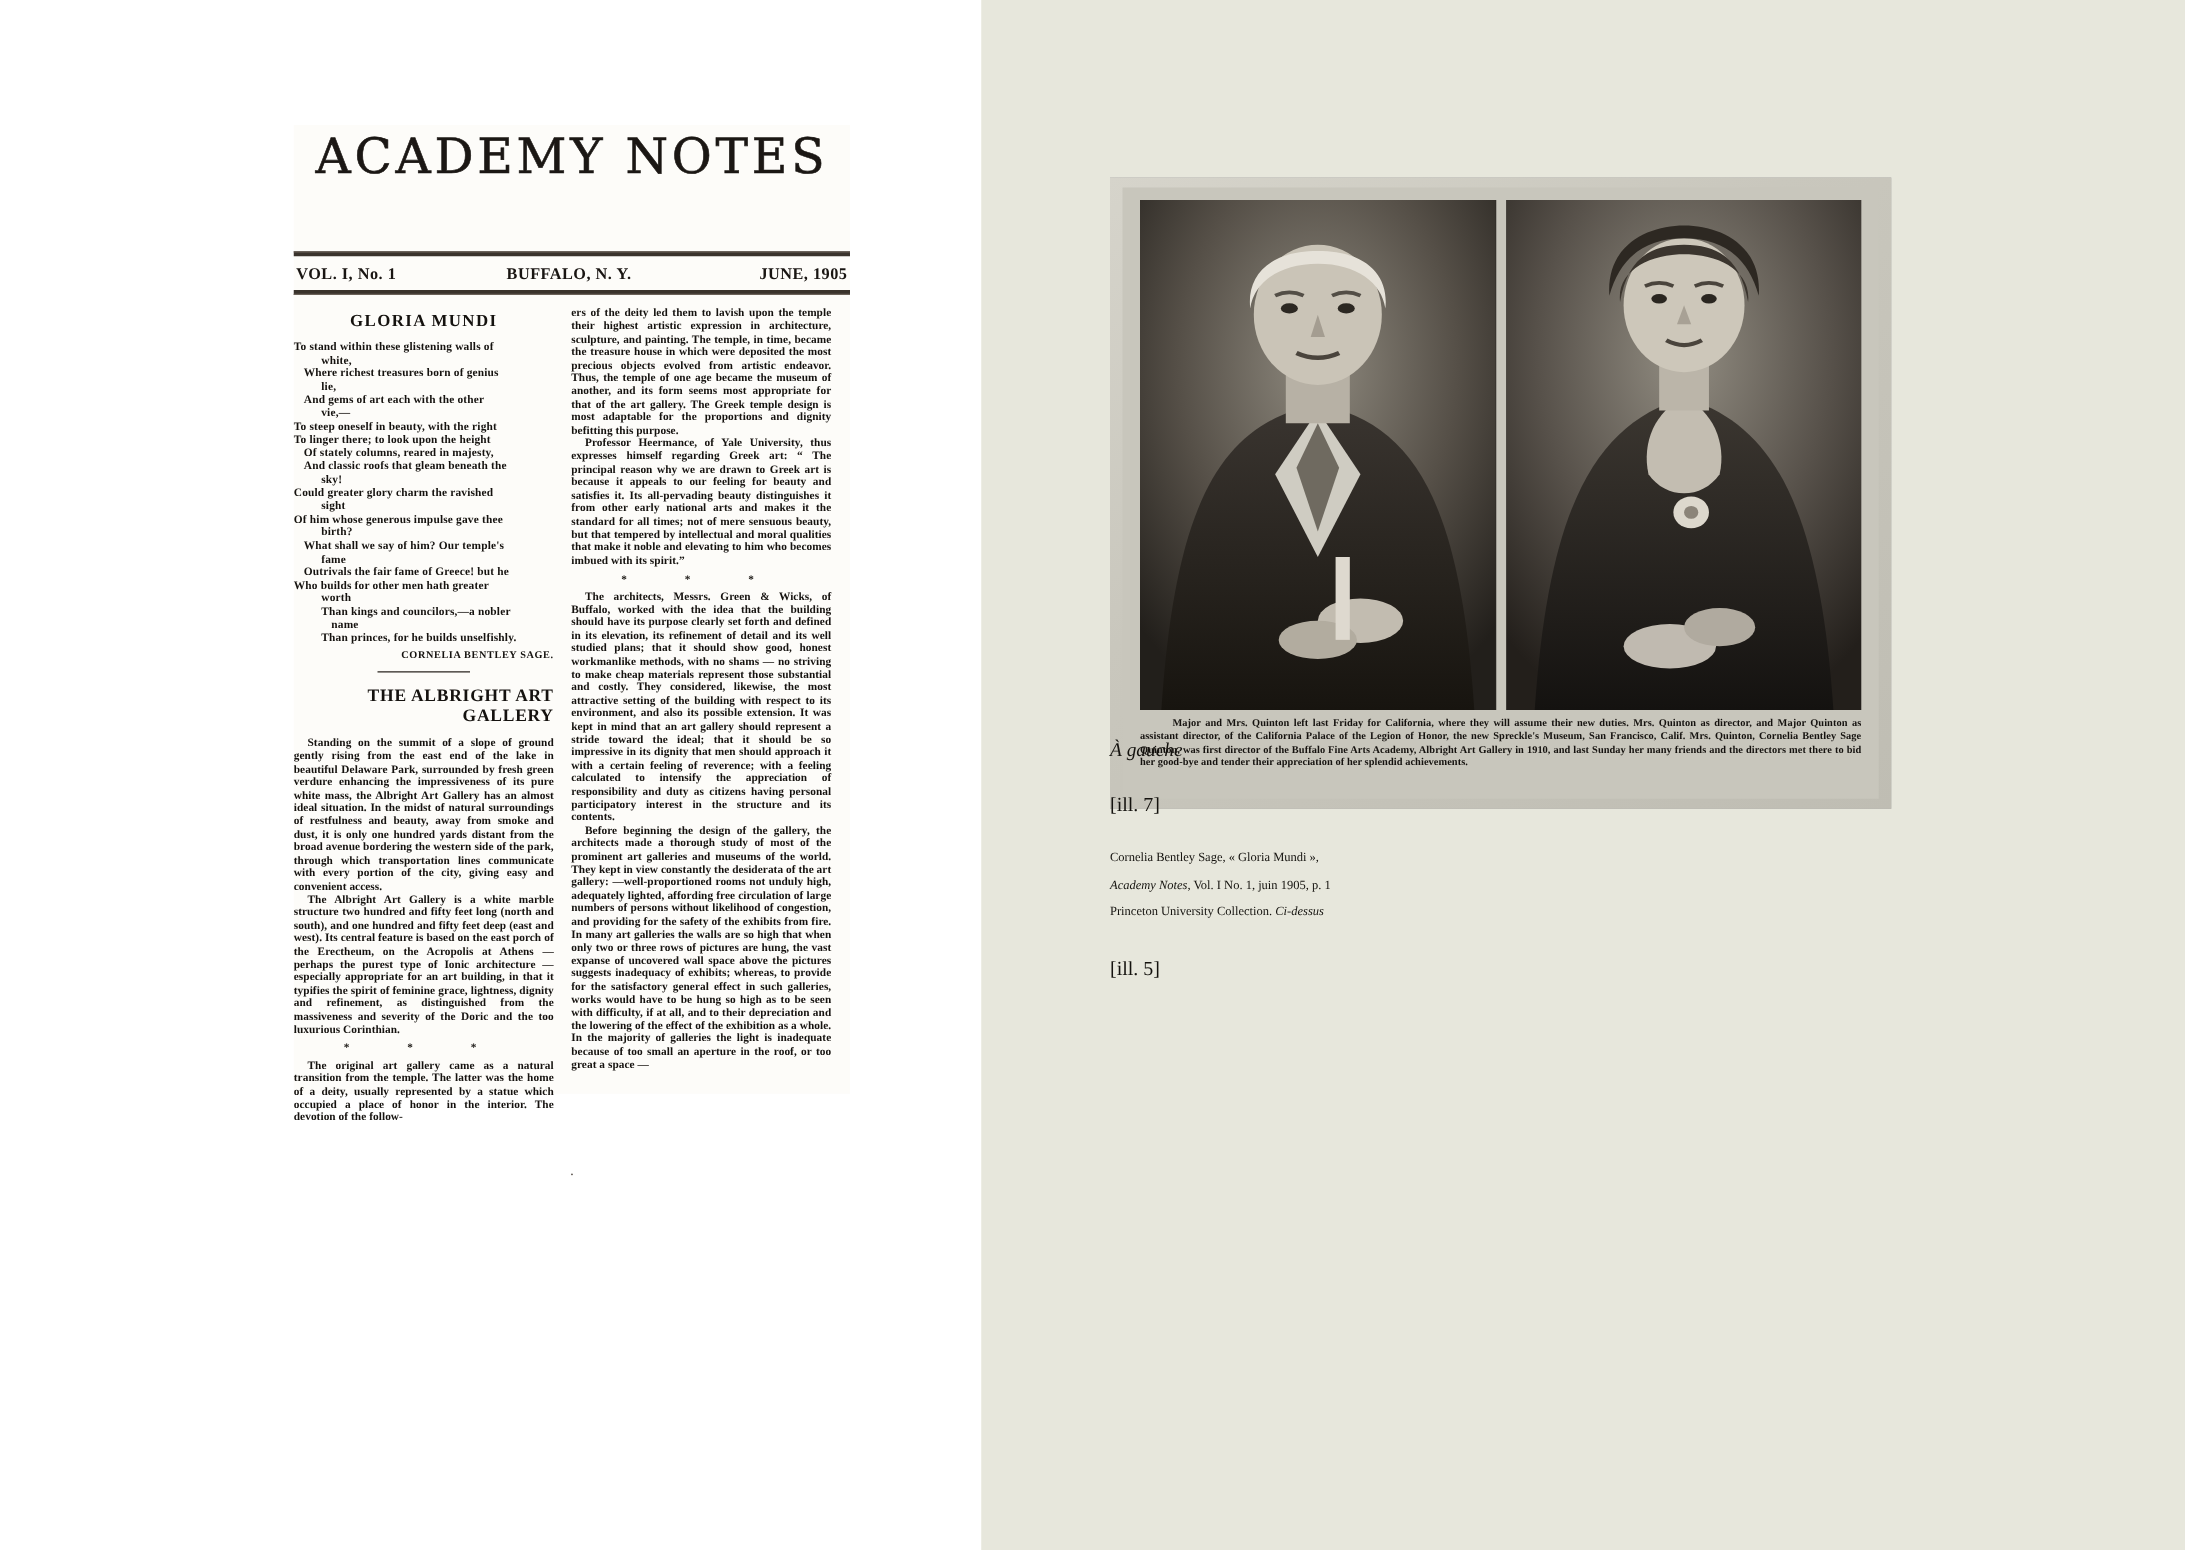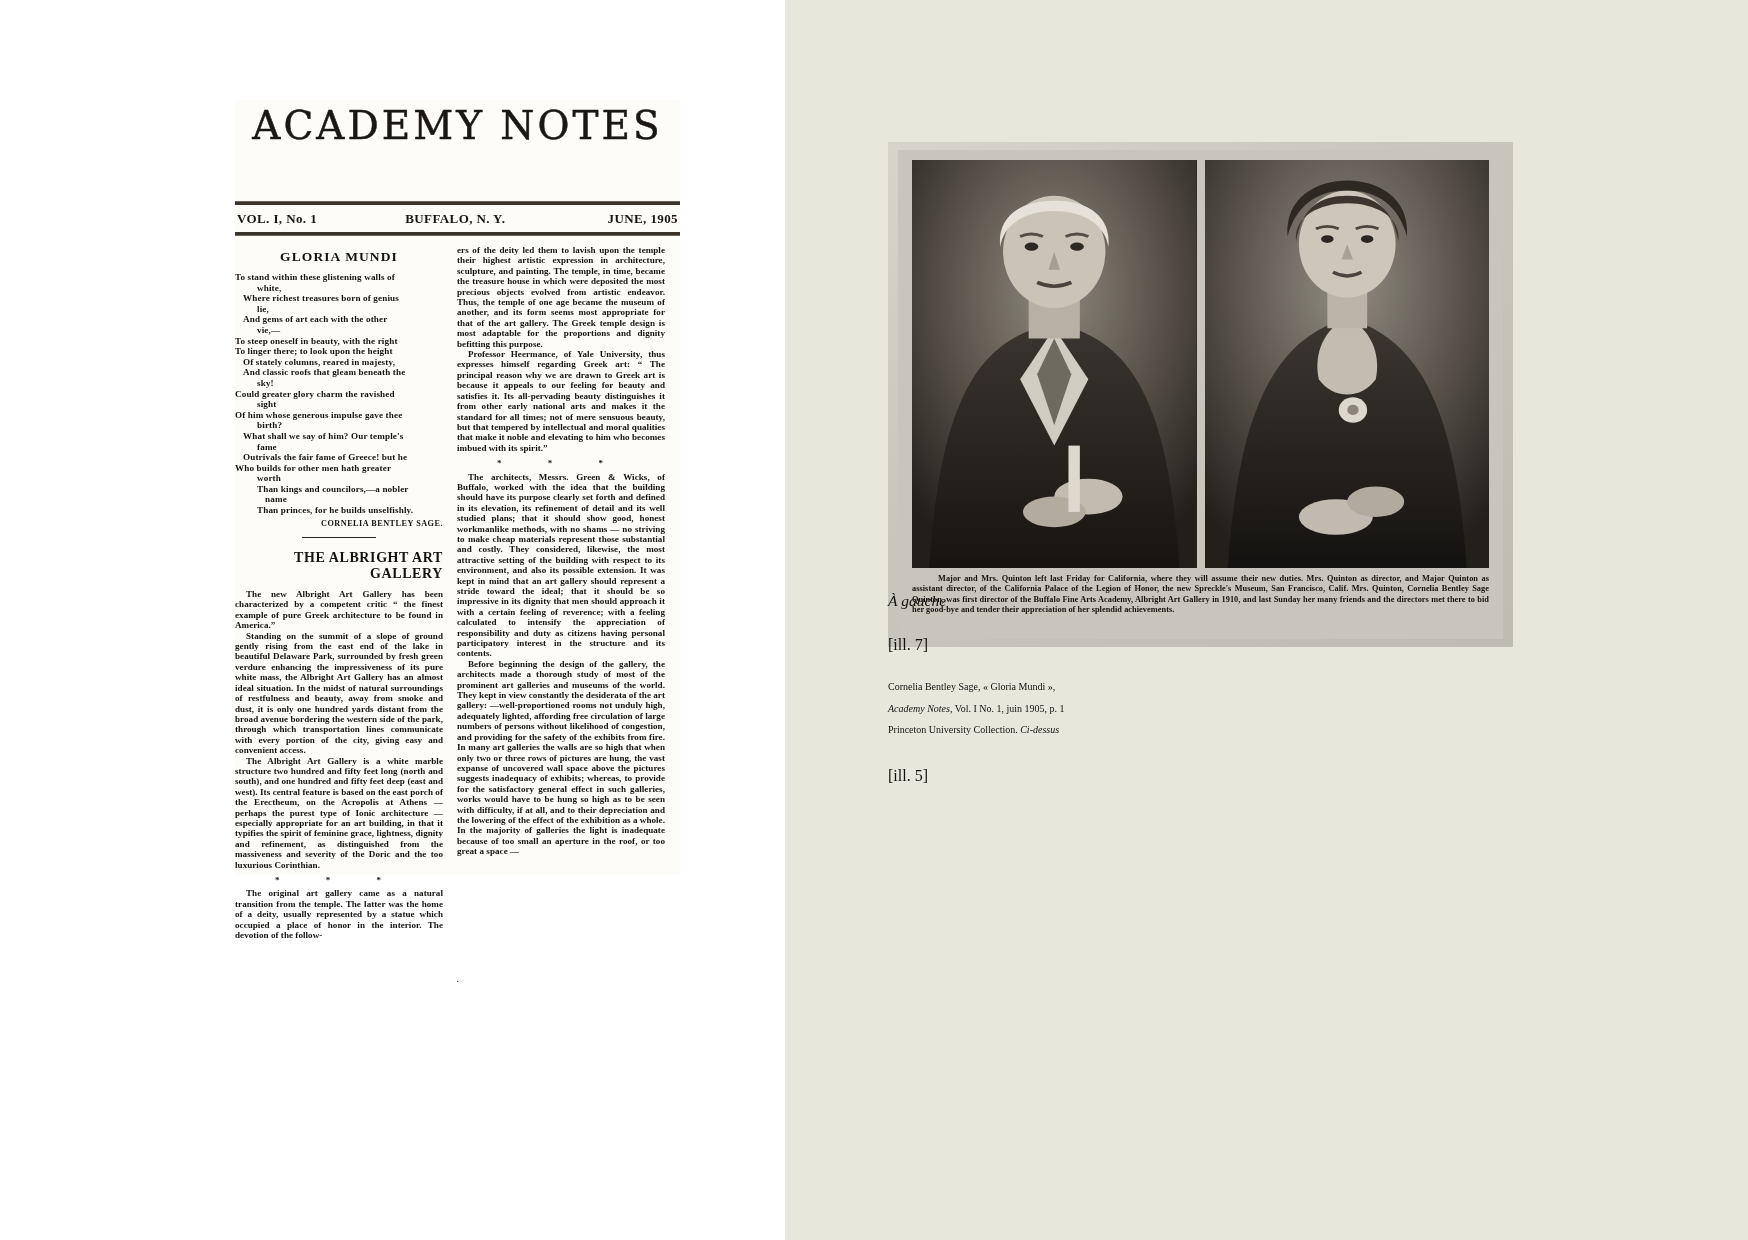--- a/index.html
+++ b/index.html
@@ -243,21 +243,20 @@
             <span class="l i2">Than kings and councilors,—a nobler</span>
             <span class="l i3">name</span>
             <span class="l i2">Than princes, for he builds unselfishly.</span>
           </div>
           <div class="byline">CORNELIA BENTLEY SAGE.</div>
           <div class="shortrule"></div>
 
           <div class="colhead left-align">THE ALBRIGHT ART GALLERY</div>
 
           <div class="body-text">
-            <p>The new Albright Art Gallery has been characterized by a competent critic “ the finest example of pure Greek architecture to be found in America.”</p>
             <p>Standing on the summit of a slope of ground gently rising from the east end of the lake in beautiful Delaware Park, surrounded by fresh green verdure enhancing the impressiveness of its pure white mass, the Albright Art Gallery has an almost ideal situation.  In the midst of natural surroundings of restfulness and beauty, away from smoke and dust, it is only one hundred yards distant from the broad avenue bordering the western side of the park, through which transportation lines communicate with every portion of the city, giving easy and convenient access.</p>
             <p>The Albright Art Gallery is a white marble structure two hundred and fifty feet long (north and south), and one hundred and fifty feet deep (east and west).  Its central feature is based on the east porch of the Erectheum, on the Acropolis at Athens — perhaps the purest type of Ionic architecture — especially appropriate for an art building, in that it typifies the spirit of feminine grace, lightness, dignity and refinement, as distinguished from the massiveness and severity of the Doric and the too luxurious Corinthian.</p>
             <div class="stars">*  *  *</div>
             <p>The original art gallery came as a natural transition from the temple.  The latter was the home of a deity, usually represented by a statue which occupied a place of honor in the interior.  The devotion of the follow-</p>
           </div>
         </div>
 
         <div class="col">
           <div class="body-text">
             <p style="text-indent:0">ers of the deity led them to lavish upon the temple their highest artistic expression in architecture, sculpture, and painting.  The temple, in time, became the treasure house in which were deposited the most precious objects evolved from artistic endeavor.  Thus, the temple of one age became the museum of another, and its form seems most appropriate for that of the art gallery.  The Greek temple design is most adaptable for the proportions and dignity befitting this purpose.</p>

